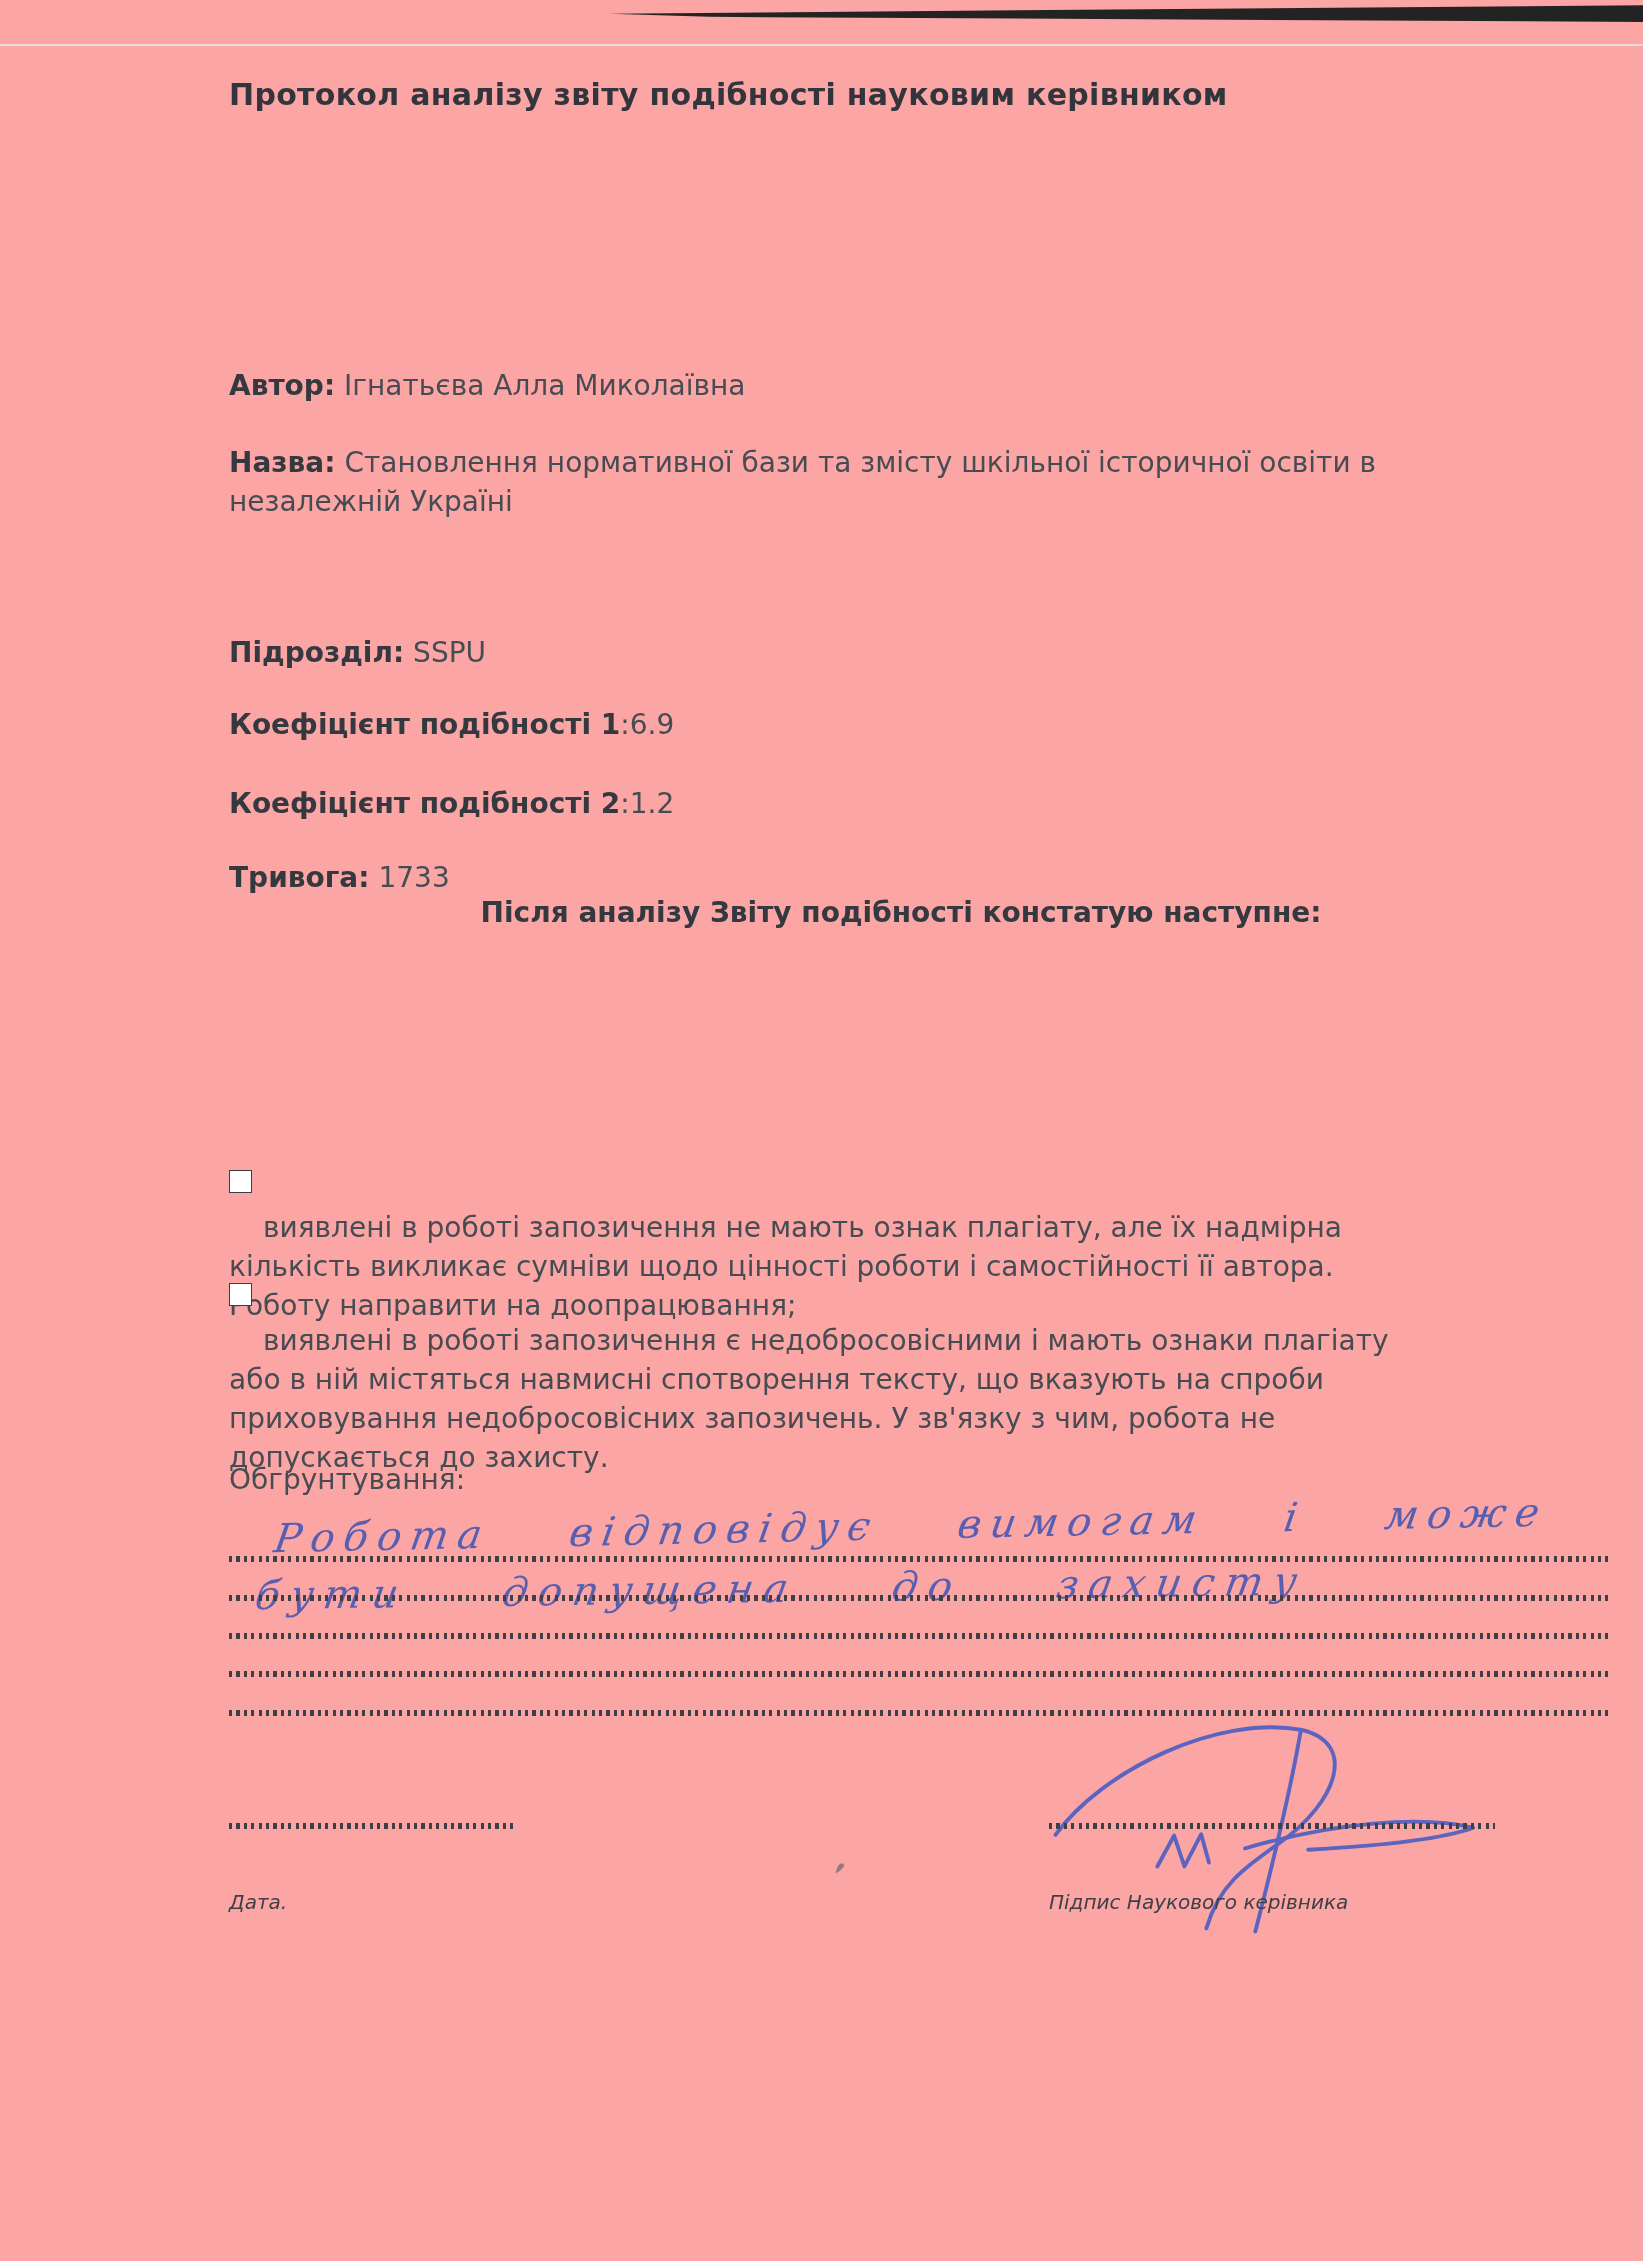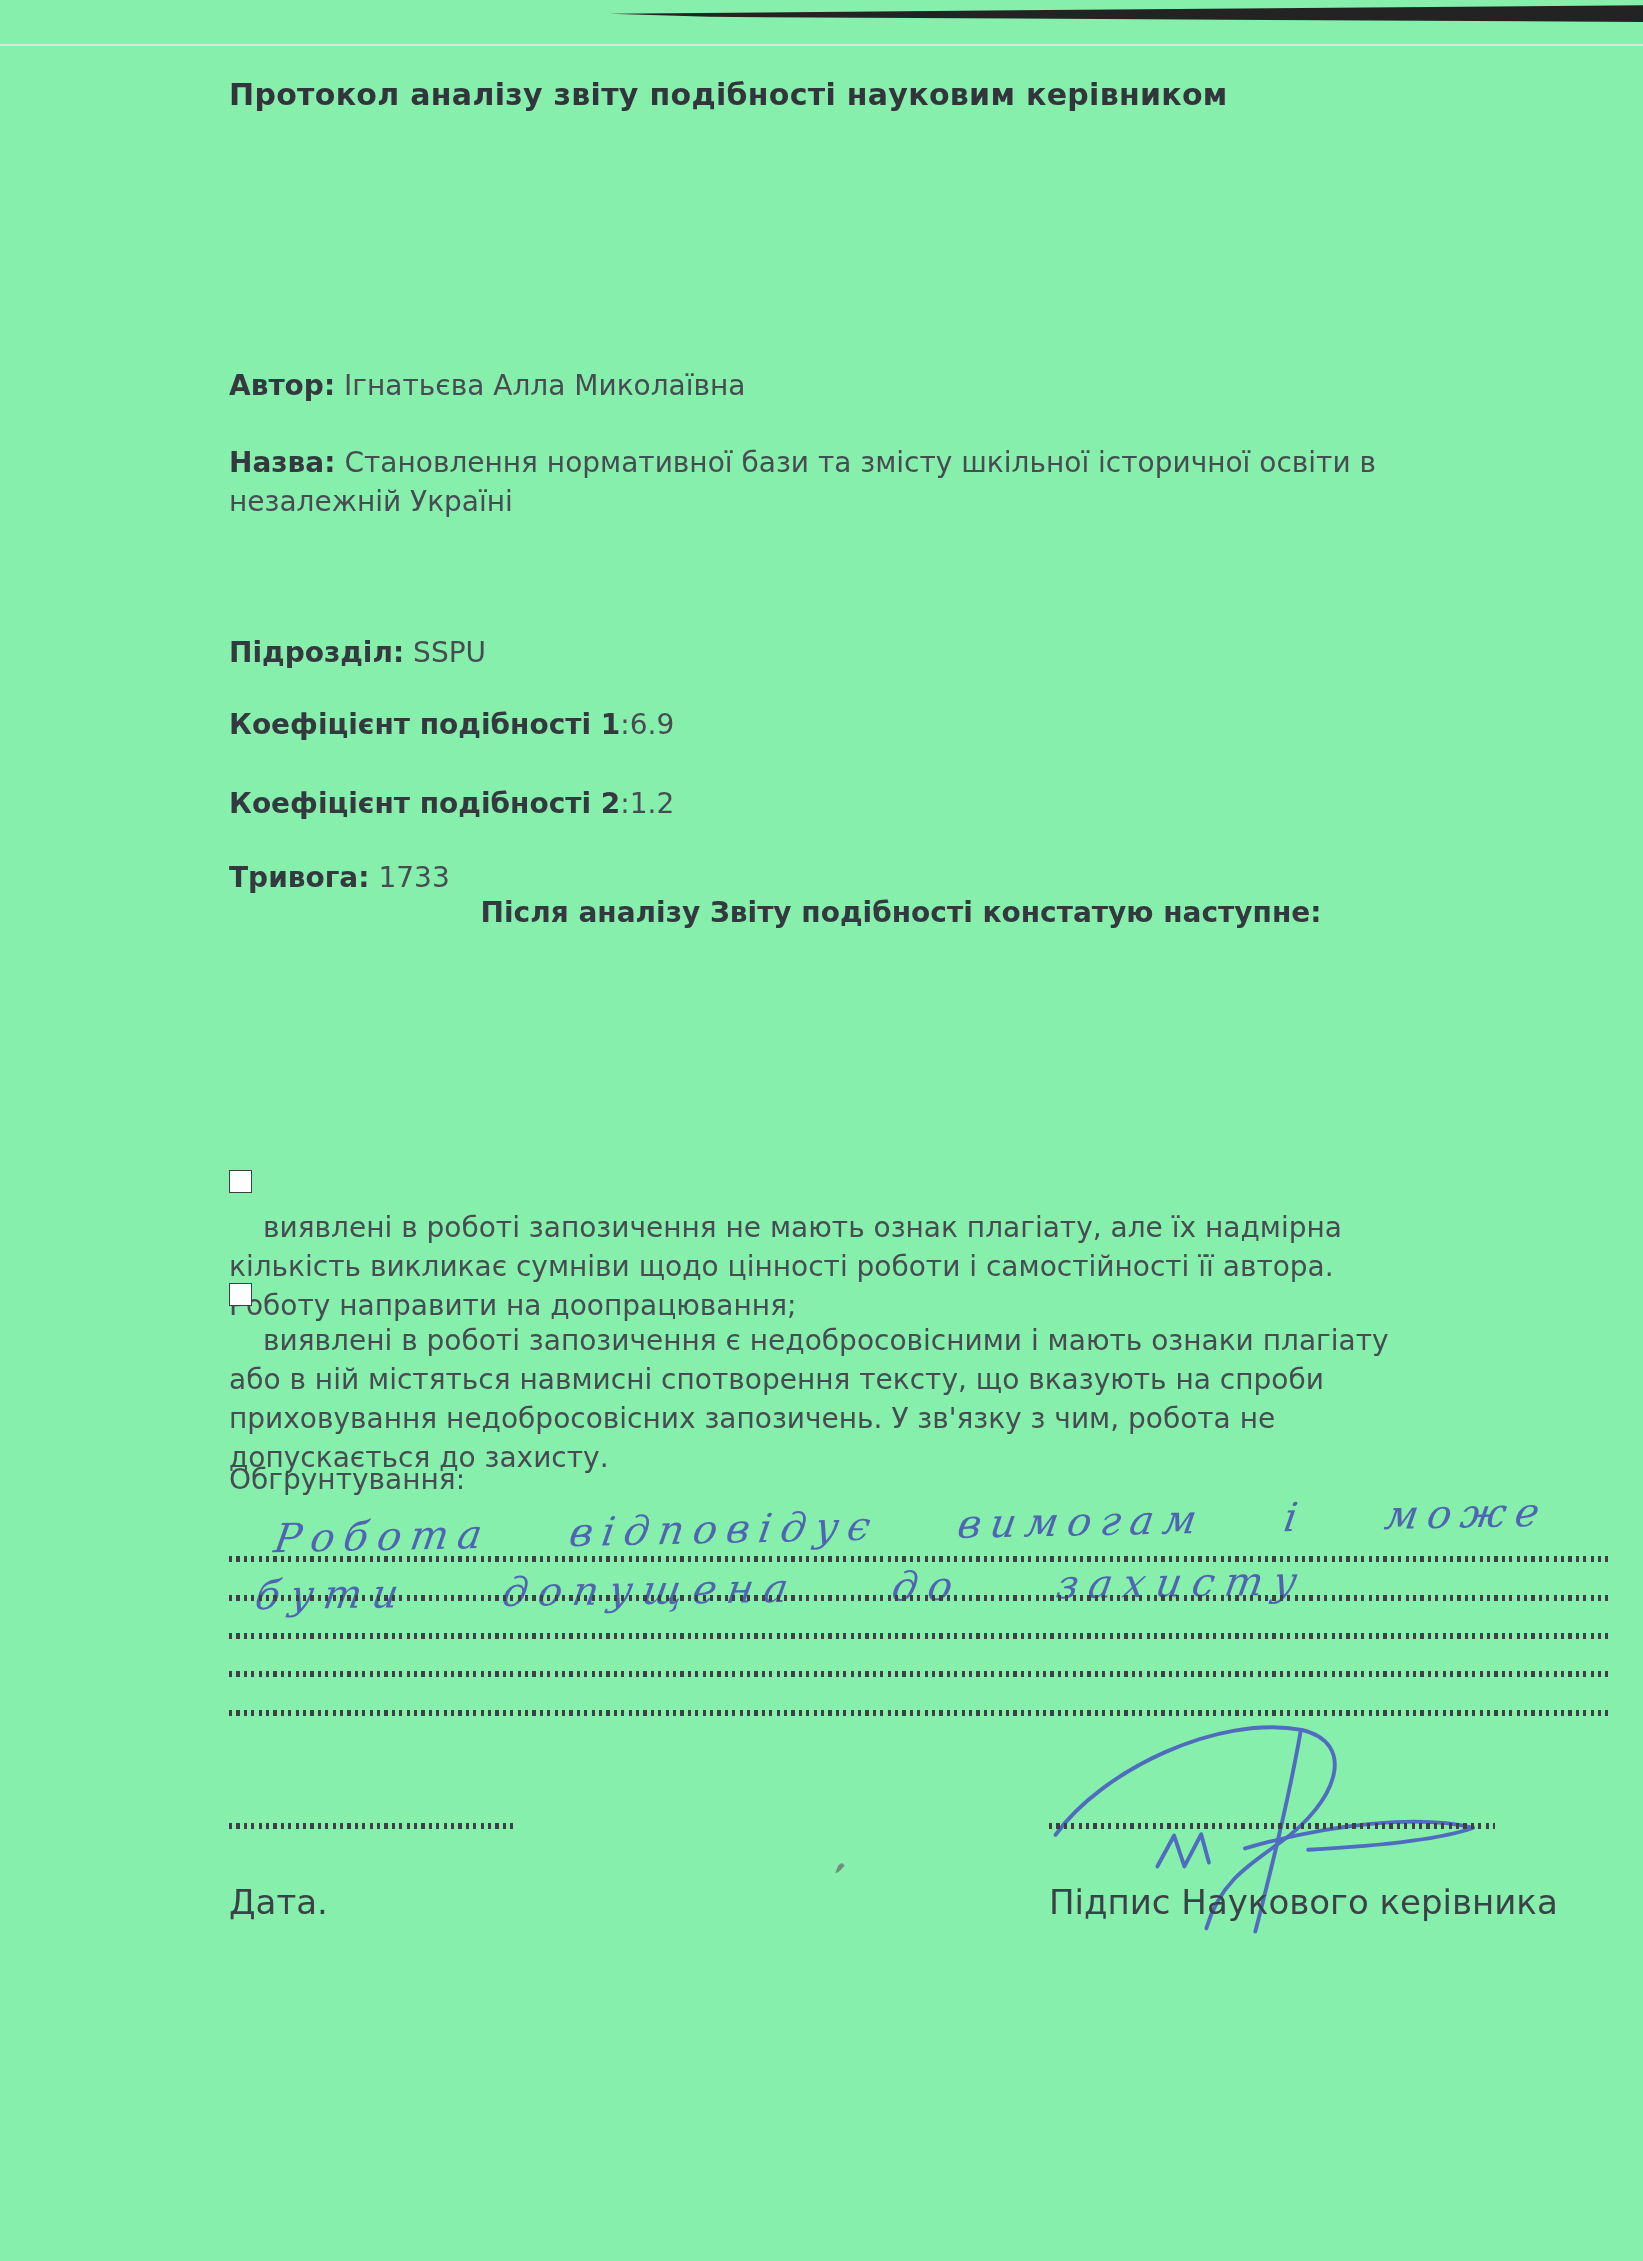--- a/index.html
+++ b/index.html
@@ -5,21 +5,21 @@
   html,body{margin:0;padding:0;}
   body{
     width:1644px;height:2261px;
     background:#ffffff;
     font-family:"DejaVu Sans","Liberation Sans",sans-serif;
     position:relative;
     overflow:hidden;
   }
   #page{
     position:absolute;inset:0;
-    background:#86efac;
+    background:#fca5a5;
   }
   .abs{position:absolute;}
   .txt{
     font-size:28px;line-height:39px;color:#474c53;
     white-space:pre-line;width:1344px;left:229px;
   }
   .bold{font-weight:bold;color:#343940;}
   .title{
     font-size:30px;font-weight:bold;color:#32363c;letter-spacing:0.3px;
     white-space:nowrap;
@@ -34,21 +34,21 @@
   .dotted{
     height:5.8px;
     background:repeating-linear-gradient(90deg,#3e4045 0 3.2px,transparent 3.2px 7.4px);
   }
   .hand{
     font-family:"DejaVu Serif","Liberation Serif",serif;
     font-style:italic;color:#4c5ab2;opacity:.92;
     white-space:nowrap;
   }
   .siglabel{
-    font-size:34px;color:#3c4147;white-space:nowrap;
+    font-style:italic;font-size:20px;color:#3c4147;white-space:nowrap;margin-top:8px;
   }
   .scanline{
     position:absolute;left:0;top:44px;width:1644px;height:1.9px;
     background:#e4e4e2;opacity:.9;
   }
 </style>
 </head>
 <body>
 
 <div id="page">

